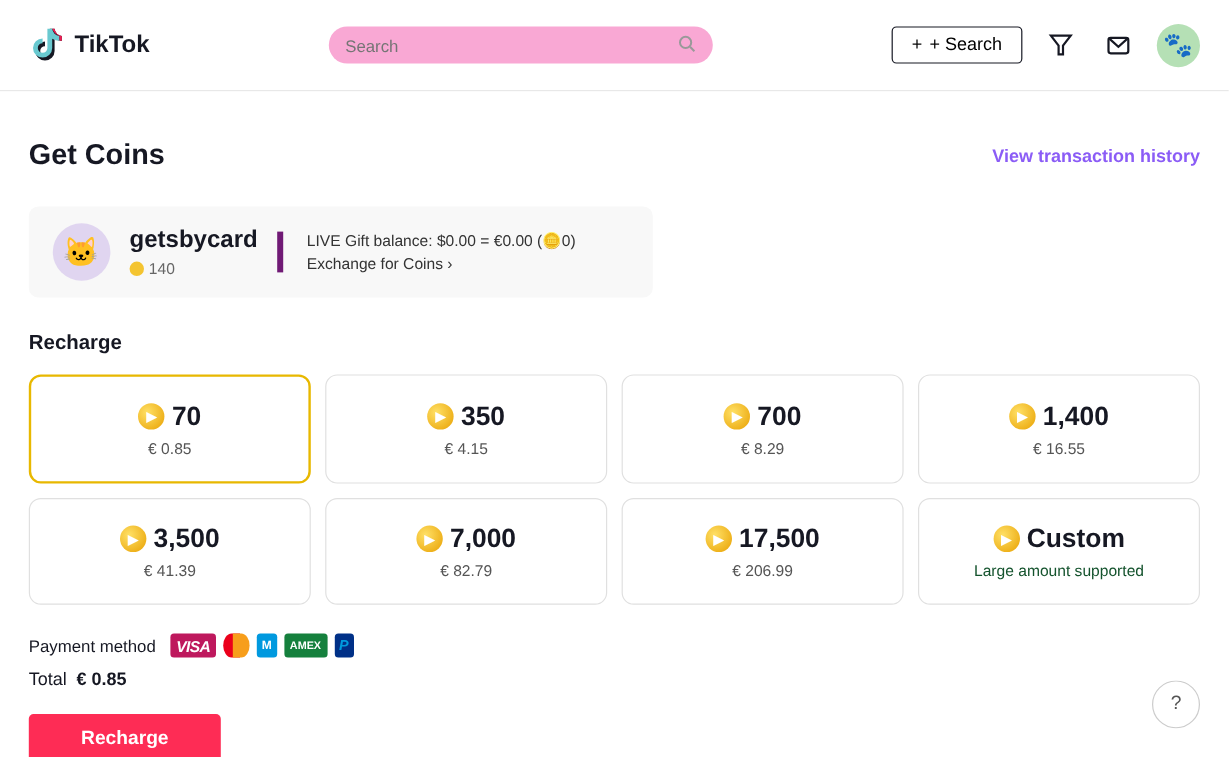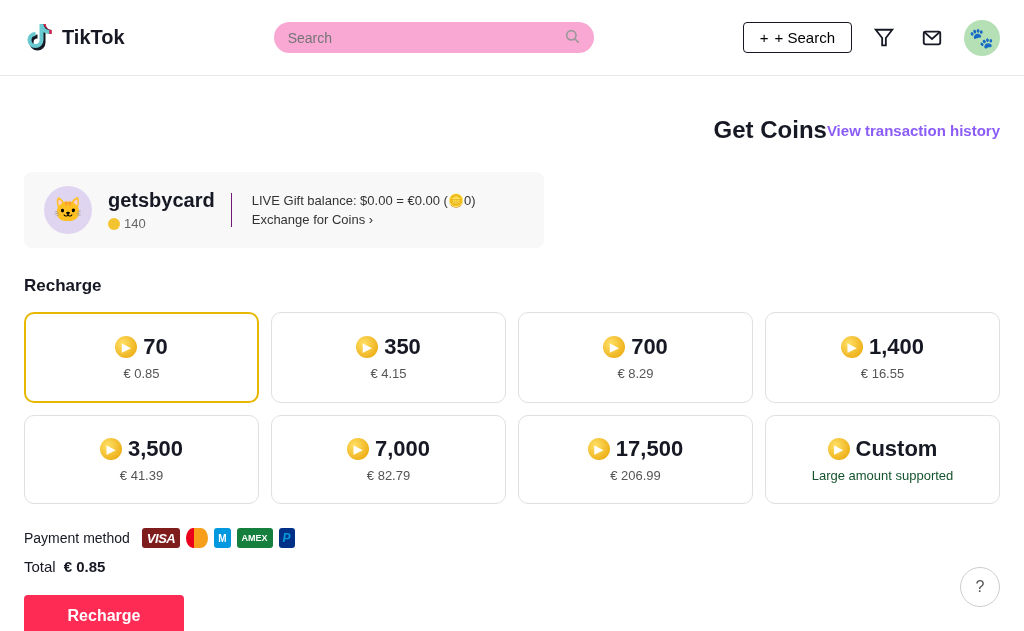--- a/index.html
+++ b/index.html
@@ -25,36 +25,36 @@
       display: flex; align-items: center; gap: 6px; border: 1px solid #161823;
       border-radius: 4px; padding: 6px 16px; font-size: 15px; font-weight: 500;
       background: #fff; cursor: pointer;
     }
     .header-icon { width: 32px; height: 32px; display: flex; align-items: center; justify-content: center; cursor: pointer; }
     .avatar { width: 36px; height: 36px; border-radius: 50%; background: #b5e0b5; display: flex; align-items: center; justify-content: center; font-size: 20px; cursor: pointer; }
 
     
     .main { max-width: 1024px; margin: 0 auto; padding: 40px 24px; }
 
-    .page-header { display: flex; justify-content: flex-end; align-items: center; margin-bottom: 28px; }
+    .page-header { display: flex; justify-content: space-between; align-items: center; margin-bottom: 28px; }
     .page-title { font-size: 24px; font-weight: 700; }
     .view-history { font-size: 15px; font-weight: 700; color: #8b5cf6; cursor: pointer; text-decoration: none; }
 
     
     .user-card {
       display: flex; align-items: center; gap: 16px;
       background: #f8f8f8; border-radius: 8px; padding: 14px 20px;
       margin-bottom: 28px; max-width: 520px;
     }
     .user-avatar { width: 48px; height: 48px; border-radius: 50%; background: #e0d5f0; display: flex; align-items: center; justify-content: center; font-size: 24px; }
     .user-info { display: flex; flex-direction: column; gap: 4px; }
     .username { font-size: 20px; font-weight: 600; }
     .coin-count { display: flex; align-items: center; gap: 4px; font-size: 13px; color: #666; }
     .coin-dot { width: 12px; height: 12px; background: #f4c430; border-radius: 50%; display: inline-block; }
-    .user-balance-info { border-left: 1px solid #701a75; padding-left: 20px; }
+    .user-balance-info { border-left: 5px solid #701a75; padding-left: 20px; }
     .live-balance { font-size: 13px; color: #333; margin-bottom: 4px; }
     .exchange-link { font-size: 13px; color: #333; cursor: pointer; display: flex; align-items: center; gap: 2px; }
 
     
     .section-title { font-size: 17px; font-weight: 700; margin-bottom: 16px; }
     .coin-grid { display: grid; grid-template-columns: repeat(4, 1fr); gap: 12px; margin-bottom: 24px; }
     .coin-card {
       border: 1.5px solid #e0e0e0; border-radius: 10px; padding: 20px 16px;
       text-align: center; cursor: pointer; transition: border-color 0.15s;
       display: flex; flex-direction: column; align-items: center; justify-content: center; gap: 6px;
@@ -62,21 +62,21 @@
     .coin-card.selected { border: 2px solid #e8b800; }
     .coin-amount { display: flex; align-items: center; gap: 6px; font-size: 22px; font-weight: 700; }
     .coin-icon { width: 22px; height: 22px; background: radial-gradient(circle at 35% 35%, #ffe066, #e8a000); border-radius: 50%; display: flex; align-items: center; justify-content: center; font-size: 11px; color: #fff; font-weight: 900; }
     .coin-price { font-size: 13px; color: #555; }
     .coin-custom-label { font-size: 13px; color: #14532d; }
 
     
     .payment-row { display: flex; align-items: center; gap: 12px; margin-bottom: 10px; font-size: 14px; }
     .payment-icons { display: flex; align-items: center; gap: 6px; }
     .pay-icon { height: 20px; border-radius: 3px; display: flex; align-items: center; justify-content: center; font-size: 10px; font-weight: 700; padding: 2px 5px; }
-    .pay-visa { background: #7f1d1d; color: #fff; font-style: italic; font-size: 13px; font-weight: 900; letter-spacing: -0.5px; }
+    .pay-visa { background: #be185d; color: #fff; font-style: italic; font-size: 13px; font-weight: 900; letter-spacing: -0.5px; }
     .pay-mc { display: flex; }
     .pay-mc-left { width: 14px; height: 20px; background: #eb001b; border-radius: 50% 0 0 50%; }
     .pay-mc-right { width: 14px; height: 20px; background: #f79e1b; border-radius: 0 50% 50% 0; margin-left: -6px; }
     .pay-maestro { background: #0099df; color: #fff; font-size: 10px; border-radius: 3px; padding: 2px 4px; }
     .pay-amex { background: #15803d; color: #fff; font-size: 9px; font-weight: 700; padding: 2px 5px; border-radius: 3px; }
     .pay-paypal { background: #003087; color: #009cde; font-size: 12px; font-weight: 900; padding: 1px 4px; border-radius: 3px; font-style: italic; }
 
     .total-row { font-size: 15px; margin-bottom: 20px; display: flex; align-items: center; gap: 8px; }
     .total-amount { font-weight: 700; }
 

